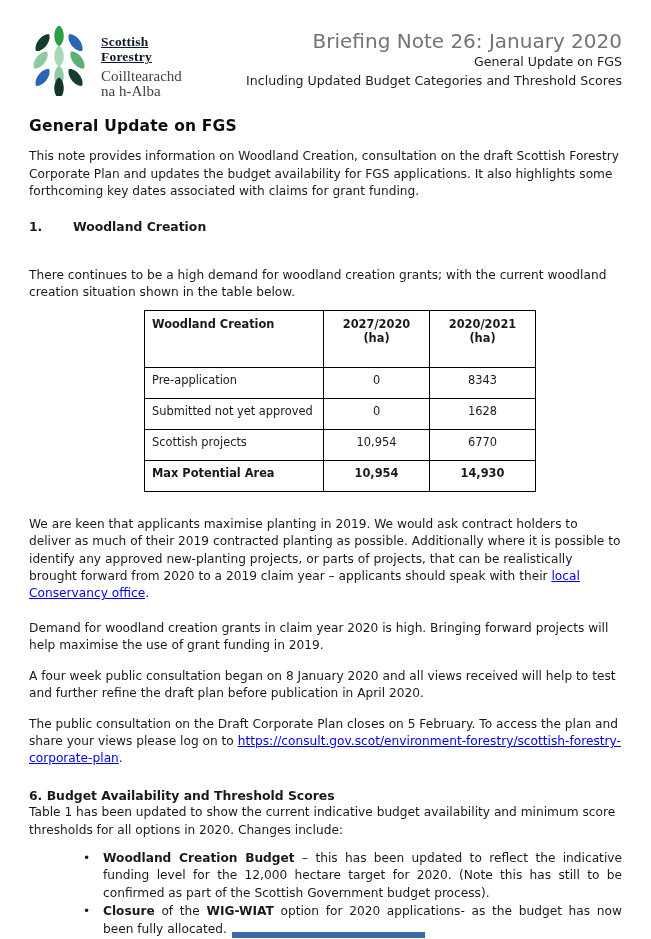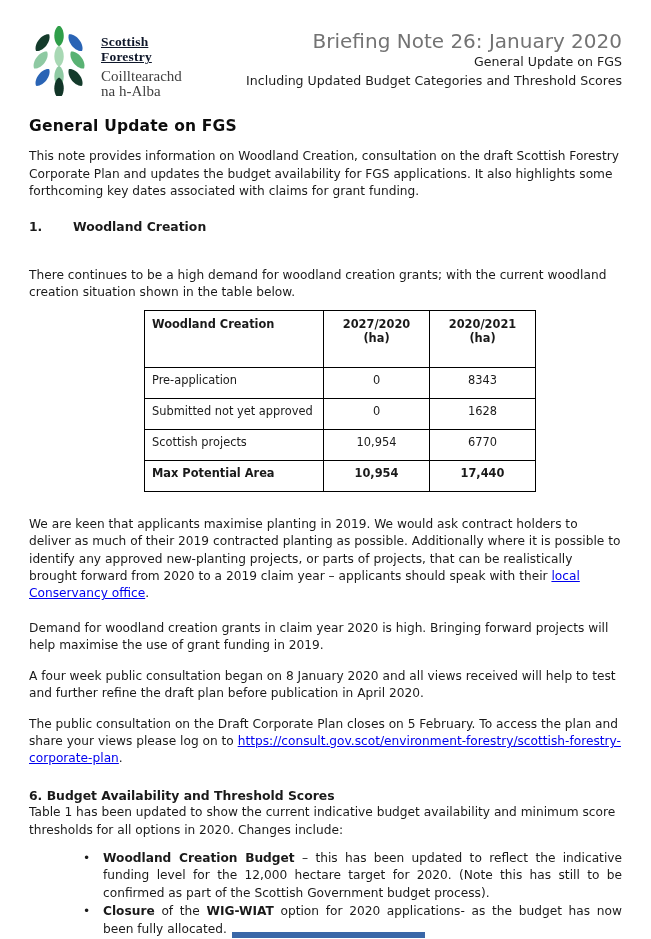--- a/index.html
+++ b/index.html
@@ -114,21 +114,21 @@
       <td class="col-num">1628</td>
     </tr>
     <tr class="data-row">
       <td class="col-label">Scottish projects</td>
       <td class="col-num">10,954</td>
       <td class="col-num">6770</td>
     </tr>
     <tr class="data-row bold-row">
       <td class="col-label">Max Potential Area</td>
       <td class="col-num">10,954</td>
-      <td class="col-num">17,440</td>
+      <td class="col-num">14,930</td>
     </tr>
   </tbody>
     </table>
 
   <p><span>We are keen that applicants maximise planting in 2019.  We would ask contract holders to deliver as much of their 2019 contracted planting as possible.  Additionally where it is possible to identify any approved new-planting projects, or parts of projects, that can be realistically brought forward from 2020 to a 2019 claim year – applicants should speak with their </span><a class="link" href="#">local Conservancy office</a><span>.</span></p>
 
   <p style="margin-bottom:13px;">Demand for woodland creation grants in claim year 2020 is high.  Bringing forward projects will help maximise the use of grant funding in 2019.</p>
 
   <p style="margin-bottom:13px;">A four week public consultation began on 8 January 2020 and all views received will help to test and further refine the draft plan before publication in April 2020.</p>
   <p style="margin-bottom:19px;"><span>The public consultation on the Draft Corporate Plan closes on 5 February. To access the plan and share your views please log on to </span><a class="link" href="#">https://consult.gov.scot/environment-forestry/scottish-forestry-corporate-plan</a><span>.</span></p>

